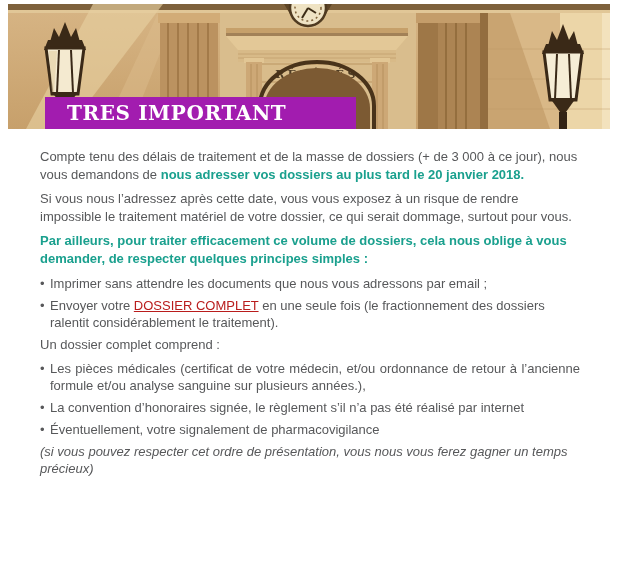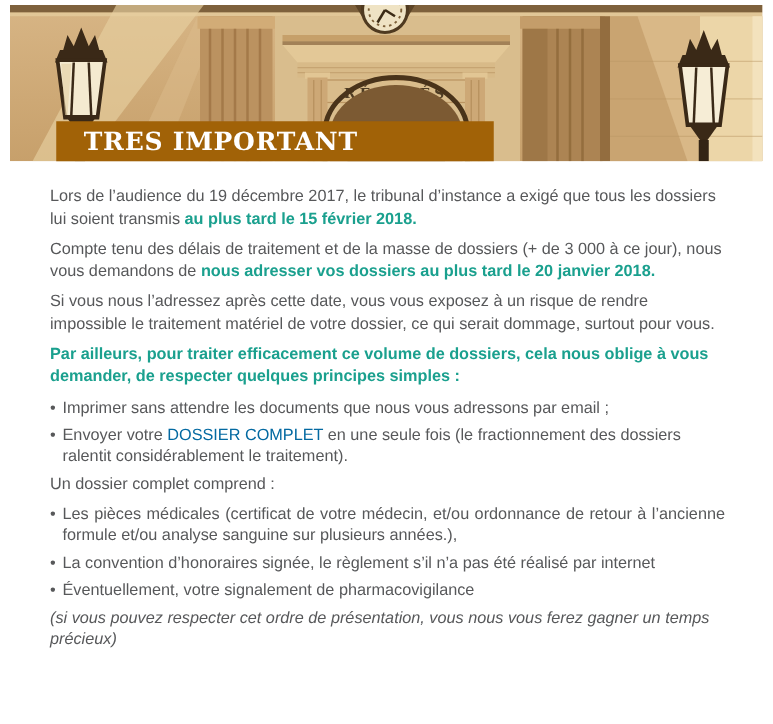--- a/index.html
+++ b/index.html
@@ -3,31 +3,31 @@
 <meta charset="utf-8">
 <style>
   html,body{margin:0;padding:0;}
   body{
     width:618px;height:579px;background:#ffffff;overflow:hidden;
     font-family:"Liberation Sans", sans-serif;color:#57585a;
   }
   .header{position:relative;margin:4px 8px 0 8px;width:602px;height:125px;}
   .header svg{display:block;}
   .banner{
-    position:absolute;left:37px;top:93px;width:350px;height:32px;
-    background:#a16207;display:flex;align-items:center;
+    position:absolute;left:37px;top:93px;width:311px;height:32px;
+    background:#a21caf;display:flex;align-items:center;
   }
   .banner-text{
     color:#ffffff;font-family:"DejaVu Serif", serif;font-weight:700;
     font-size:20px;letter-spacing:0.6px;padding-left:22px;white-space:nowrap;
   }
   .content{padding:19px 38px 0 40px;font-size:13px;}
   p.para{margin:0 0 6px 0;line-height:18px;}
   .teal-bold{color:#1aa08e;font-weight:700;}
-  .teal-inline{color:#0369a1;}
+  .teal-inline{color:#b91c1c;text-decoration:underline;}
   .heading-teal{margin:0 0 7px 0;line-height:18px;color:#1aa08e;font-weight:700;}
   ul.bullets{list-style:none;margin:0;padding:0;}
   ul.bullets li{position:relative;padding-left:10px;margin:0 0 5px 0;line-height:17px;}
   ul.bullets li::before{content:"\2022";position:absolute;left:0;top:0;}
   li.justify{text-align:justify;}
   .dossier-heading{margin:16px 0 7px 0;line-height:18px;}
   .note{margin:4px 0 17px 0;line-height:17px;font-style:italic;}
 </style>
 </head>
 <body>
@@ -146,21 +146,20 @@
       </g>
     </svg>
 
     <div class="banner">
       <span class="banner-text">TRES IMPORTANT</span>
     </div>
   </div>
 
   <div class="content">
 
-    <p class="para"><span>Lors de l’audience du 19 décembre 2017, le tribunal d’instance a exigé que tous les dossiers lui soient transmis </span><span class="teal-bold">au plus tard le 15 février 2018.</span></p>
 
     <p class="para"><span>Compte tenu des délais de traitement et de la masse de dossiers (+ de 3 000 à ce jour), nous vous demandons de </span><span class="teal-bold">nous adresser vos dossiers au plus tard le 20 janvier 2018.</span></p>
 
     <p class="para">Si vous nous l’adressez après cette date, vous vous exposez à un risque de rendre impossible le traitement matériel de votre dossier, ce qui serait dommage, surtout pour vous.</p>
 
     <p class="heading-teal">Par ailleurs, pour traiter efficacement ce volume de dossiers, cela nous oblige à vous demander, de respecter quelques principes simples :</p>
 
     <ul class="bullets">
       <li>Imprimer sans attendre les documents que nous vous adressons par email ;</li>
       <li><span>Envoyer votre </span><span class="teal-inline">DOSSIER COMPLET</span><span> en une seule fois (le fractionnement des dossiers ralentit considérablement le traitement).</span></li>

